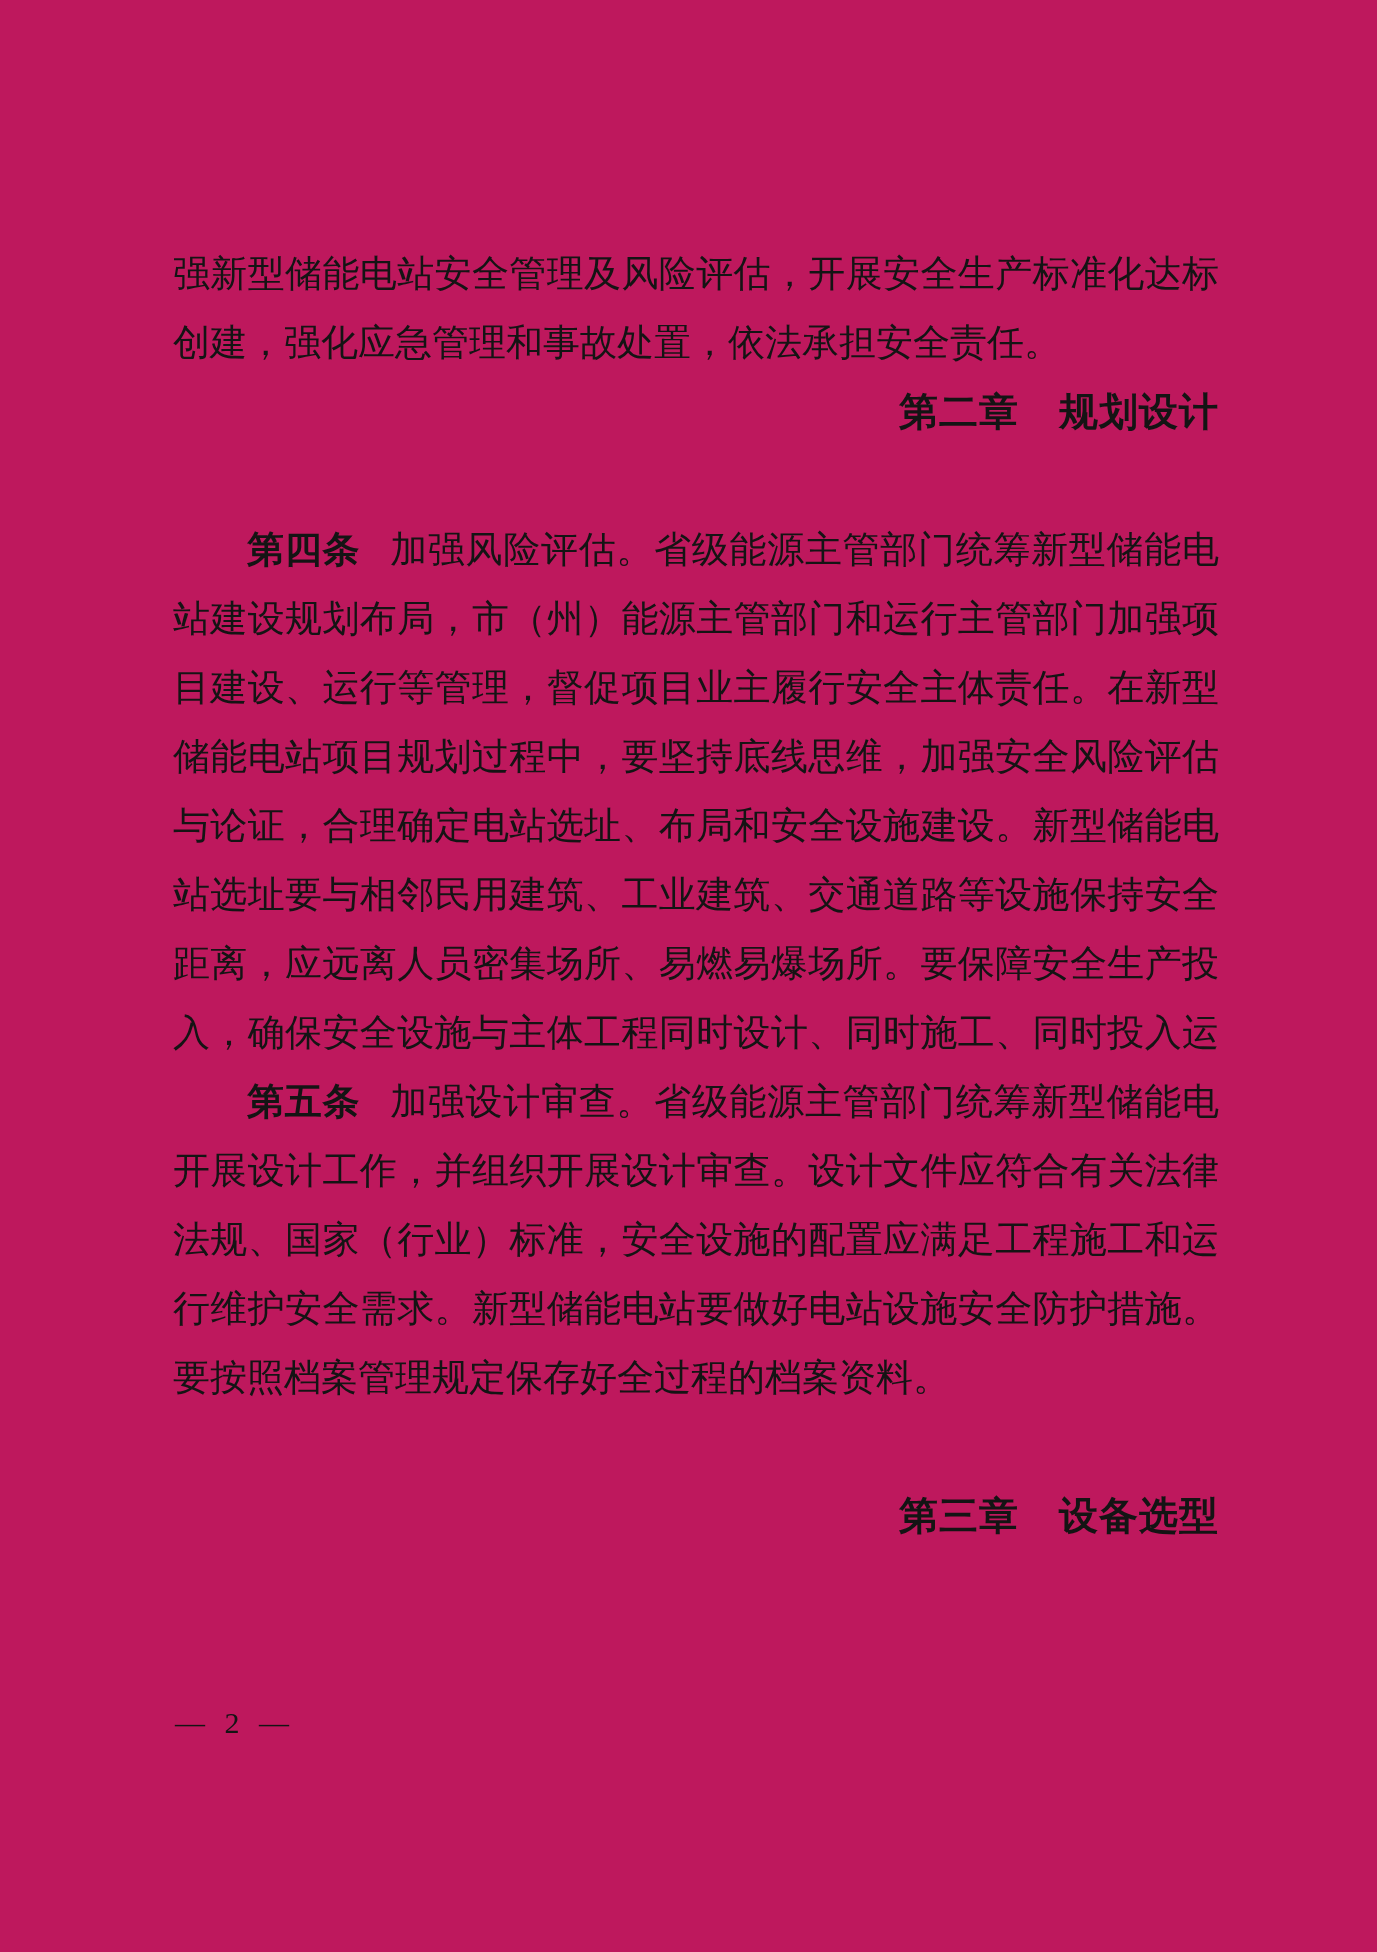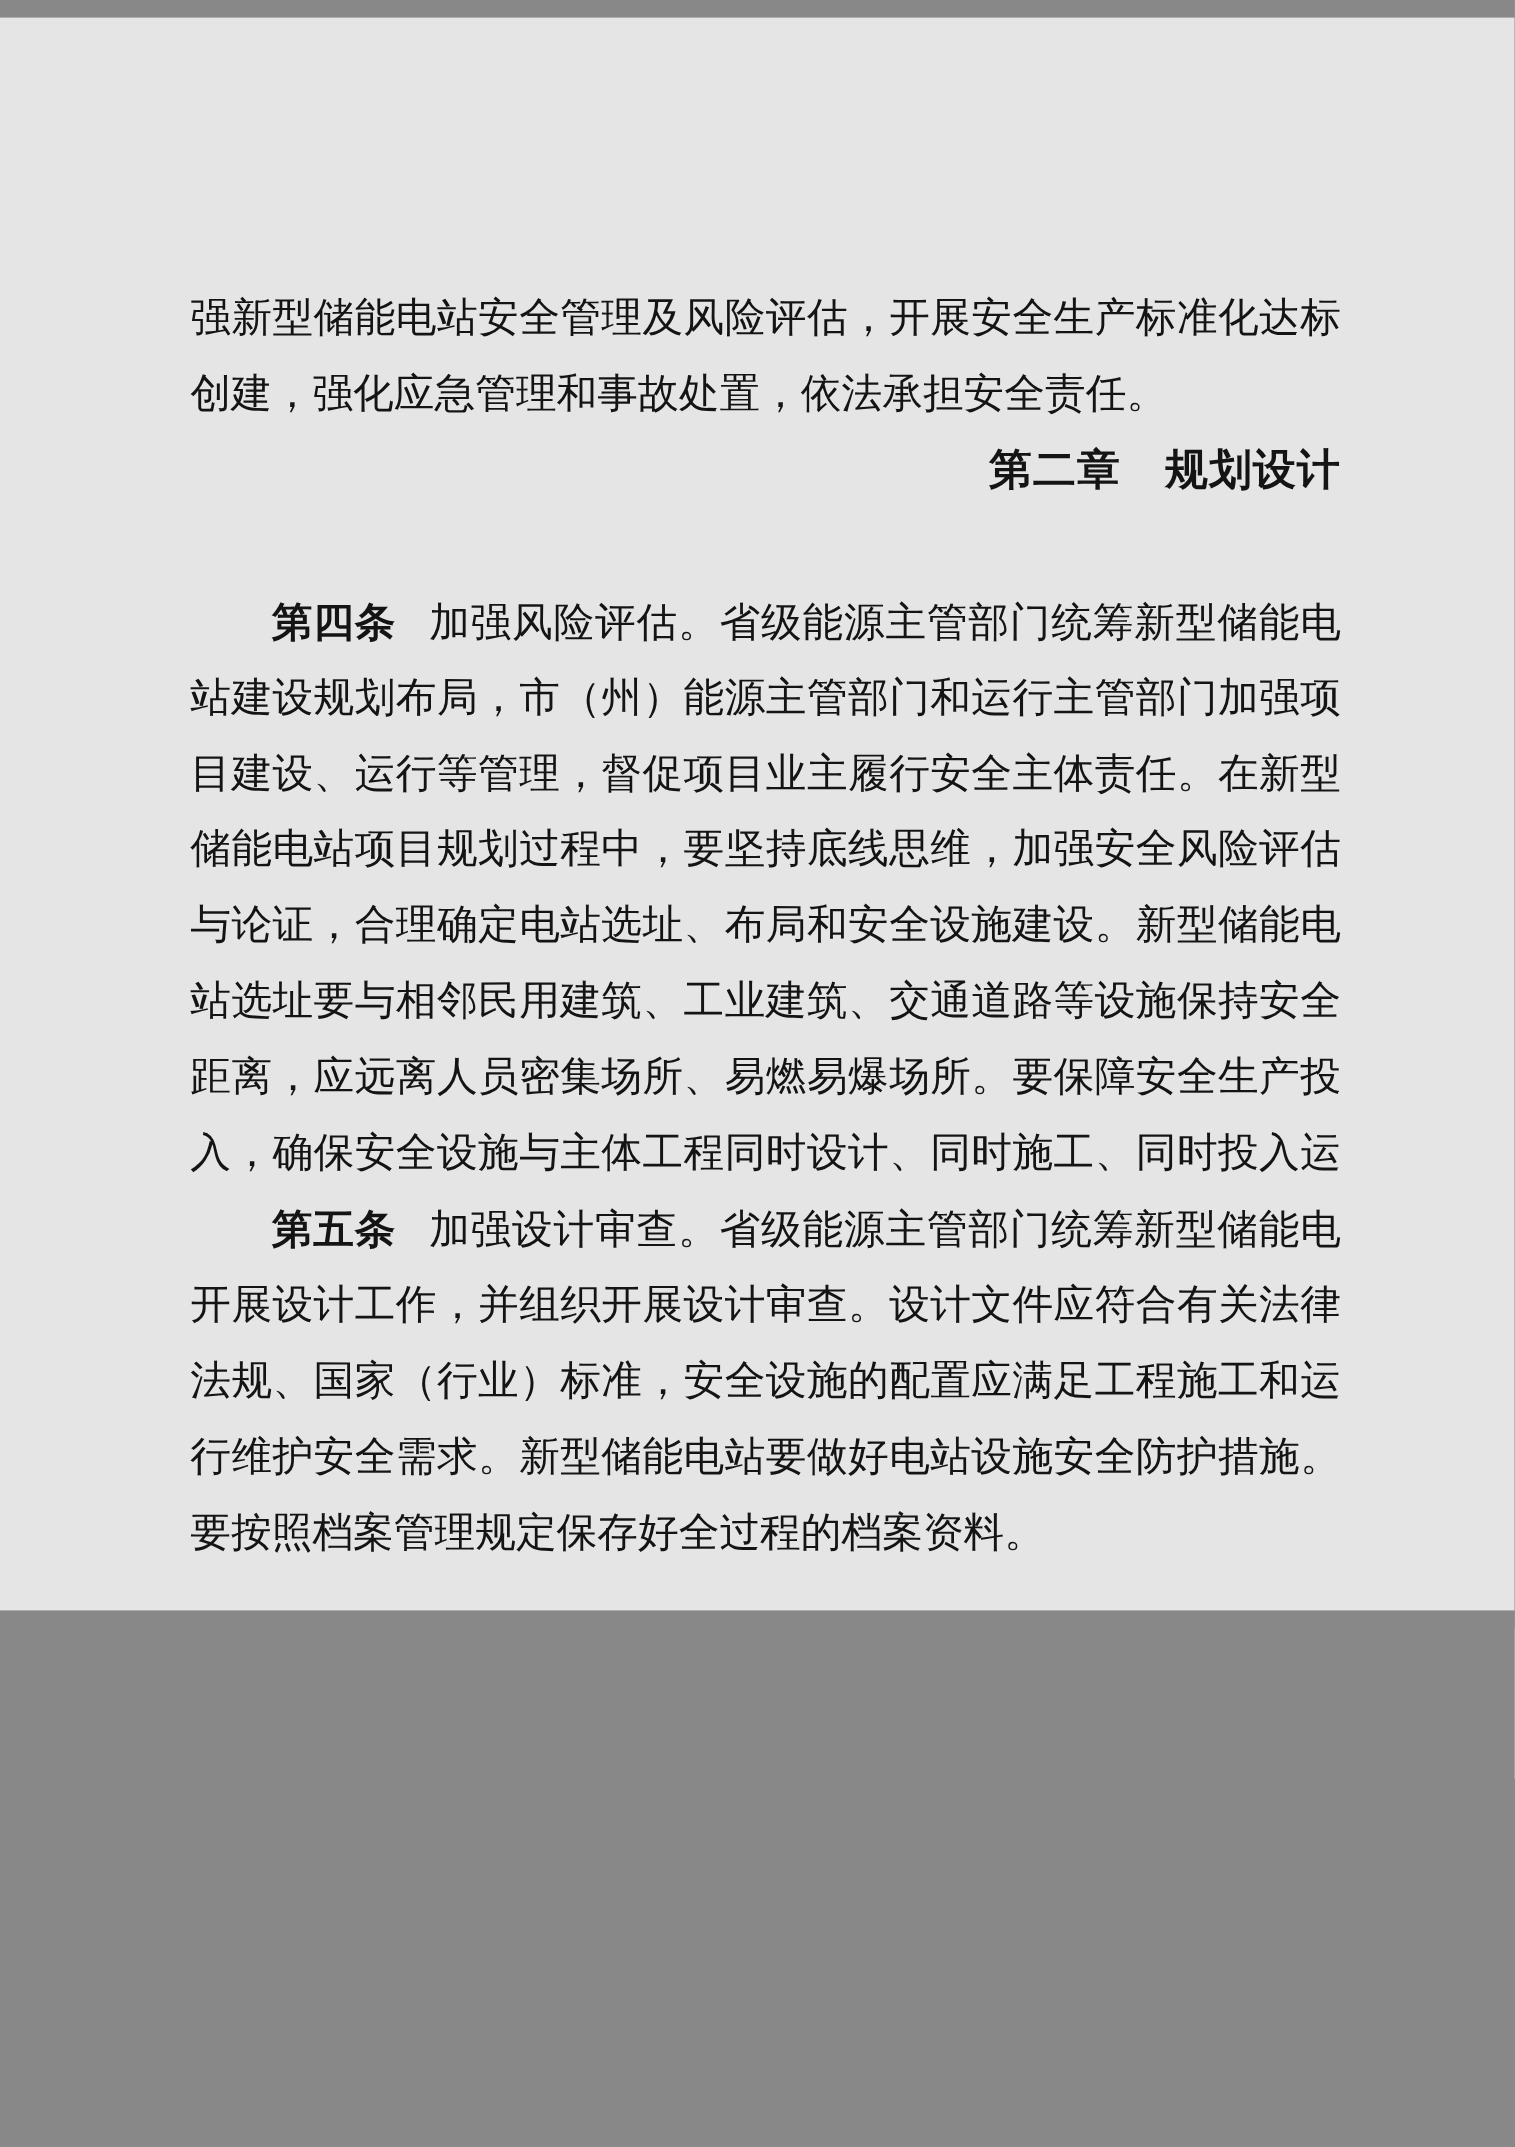--- a/index.html
+++ b/index.html
@@ -3,23 +3,23 @@
 <meta charset="utf-8">
 <style>
   html, body {
     margin: 0;
     padding: 0;
     background: #888;
   }
   .page {
     position: relative;
     width: 1377px;
-    height: 1448px;
-    margin: 16px auto;
-    background: #e5e5e5;
+    height: 1952px;
+    margin: 0 auto;
+    background: #be185d;
     color: #141414;
     overflow: hidden;
   }
   .content {
     position: absolute;
     left: 173px;
     top: 239px;
     width: 1046px;
   }
   .line {
@@ -49,21 +49,21 @@
     height: 69px;
     line-height: 69px;
     text-align: right;
     font-size: 39px;
     font-weight: 700;
     font-family: "Liberation Sans", "DejaVu Sans", sans-serif;
     letter-spacing: 1px;
   }
   .article-term {
     font-weight: 700;
-    font-family: Liberation Sans, sans-serif;
+    font-family: Liberation Serif, serif;
     margin-right: 30px;
   }
   .footer-page-number {
     position: absolute;
     left: 175px;
     top: 1700px;
     height: 46px;
     line-height: 46px;
     font-size: 30px;
     font-family: "Liberation Serif", "DejaVu Serif", serif;

